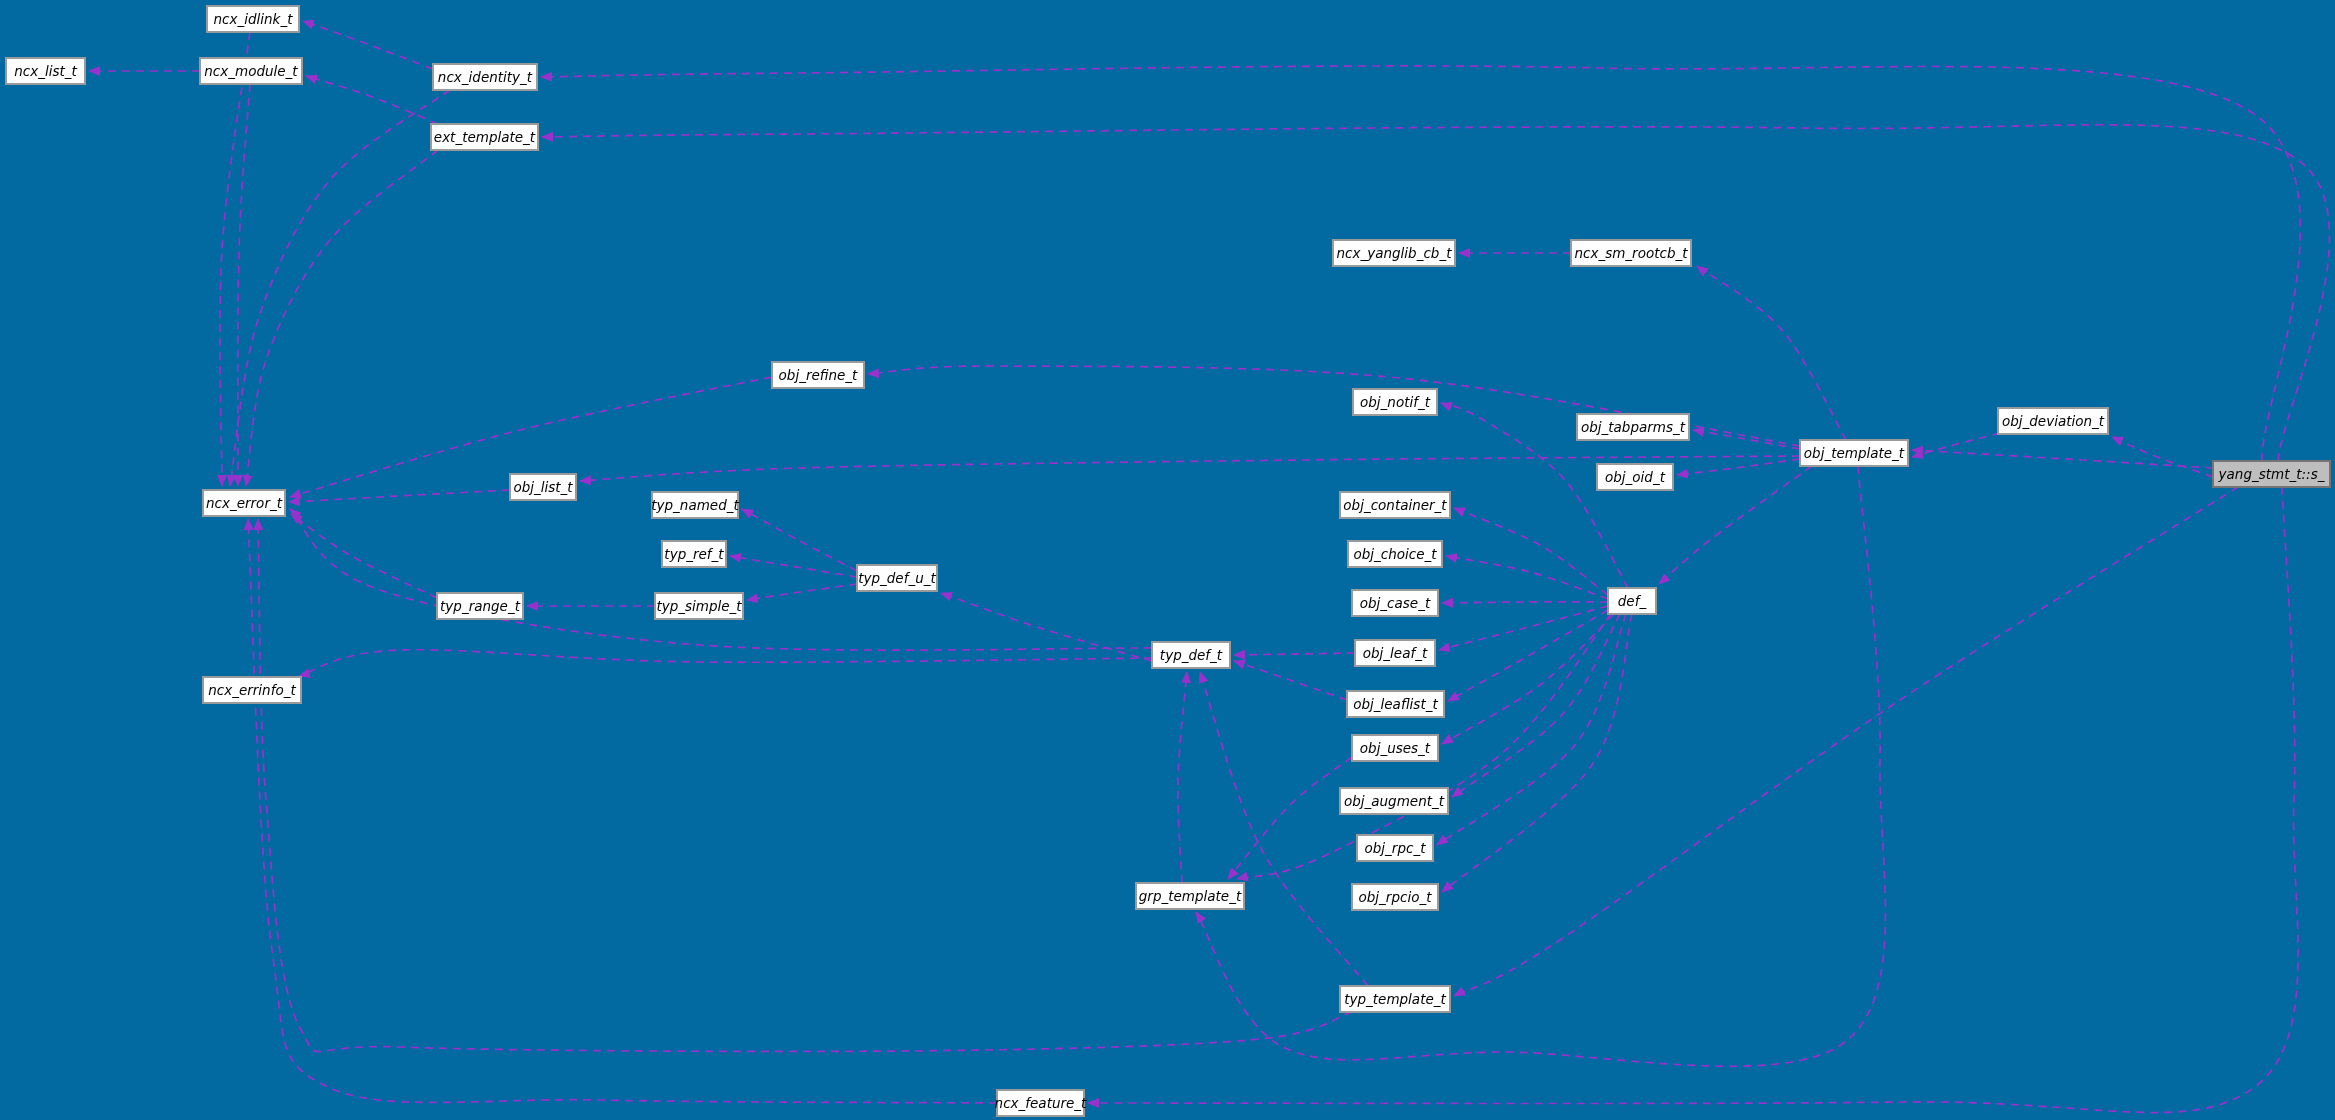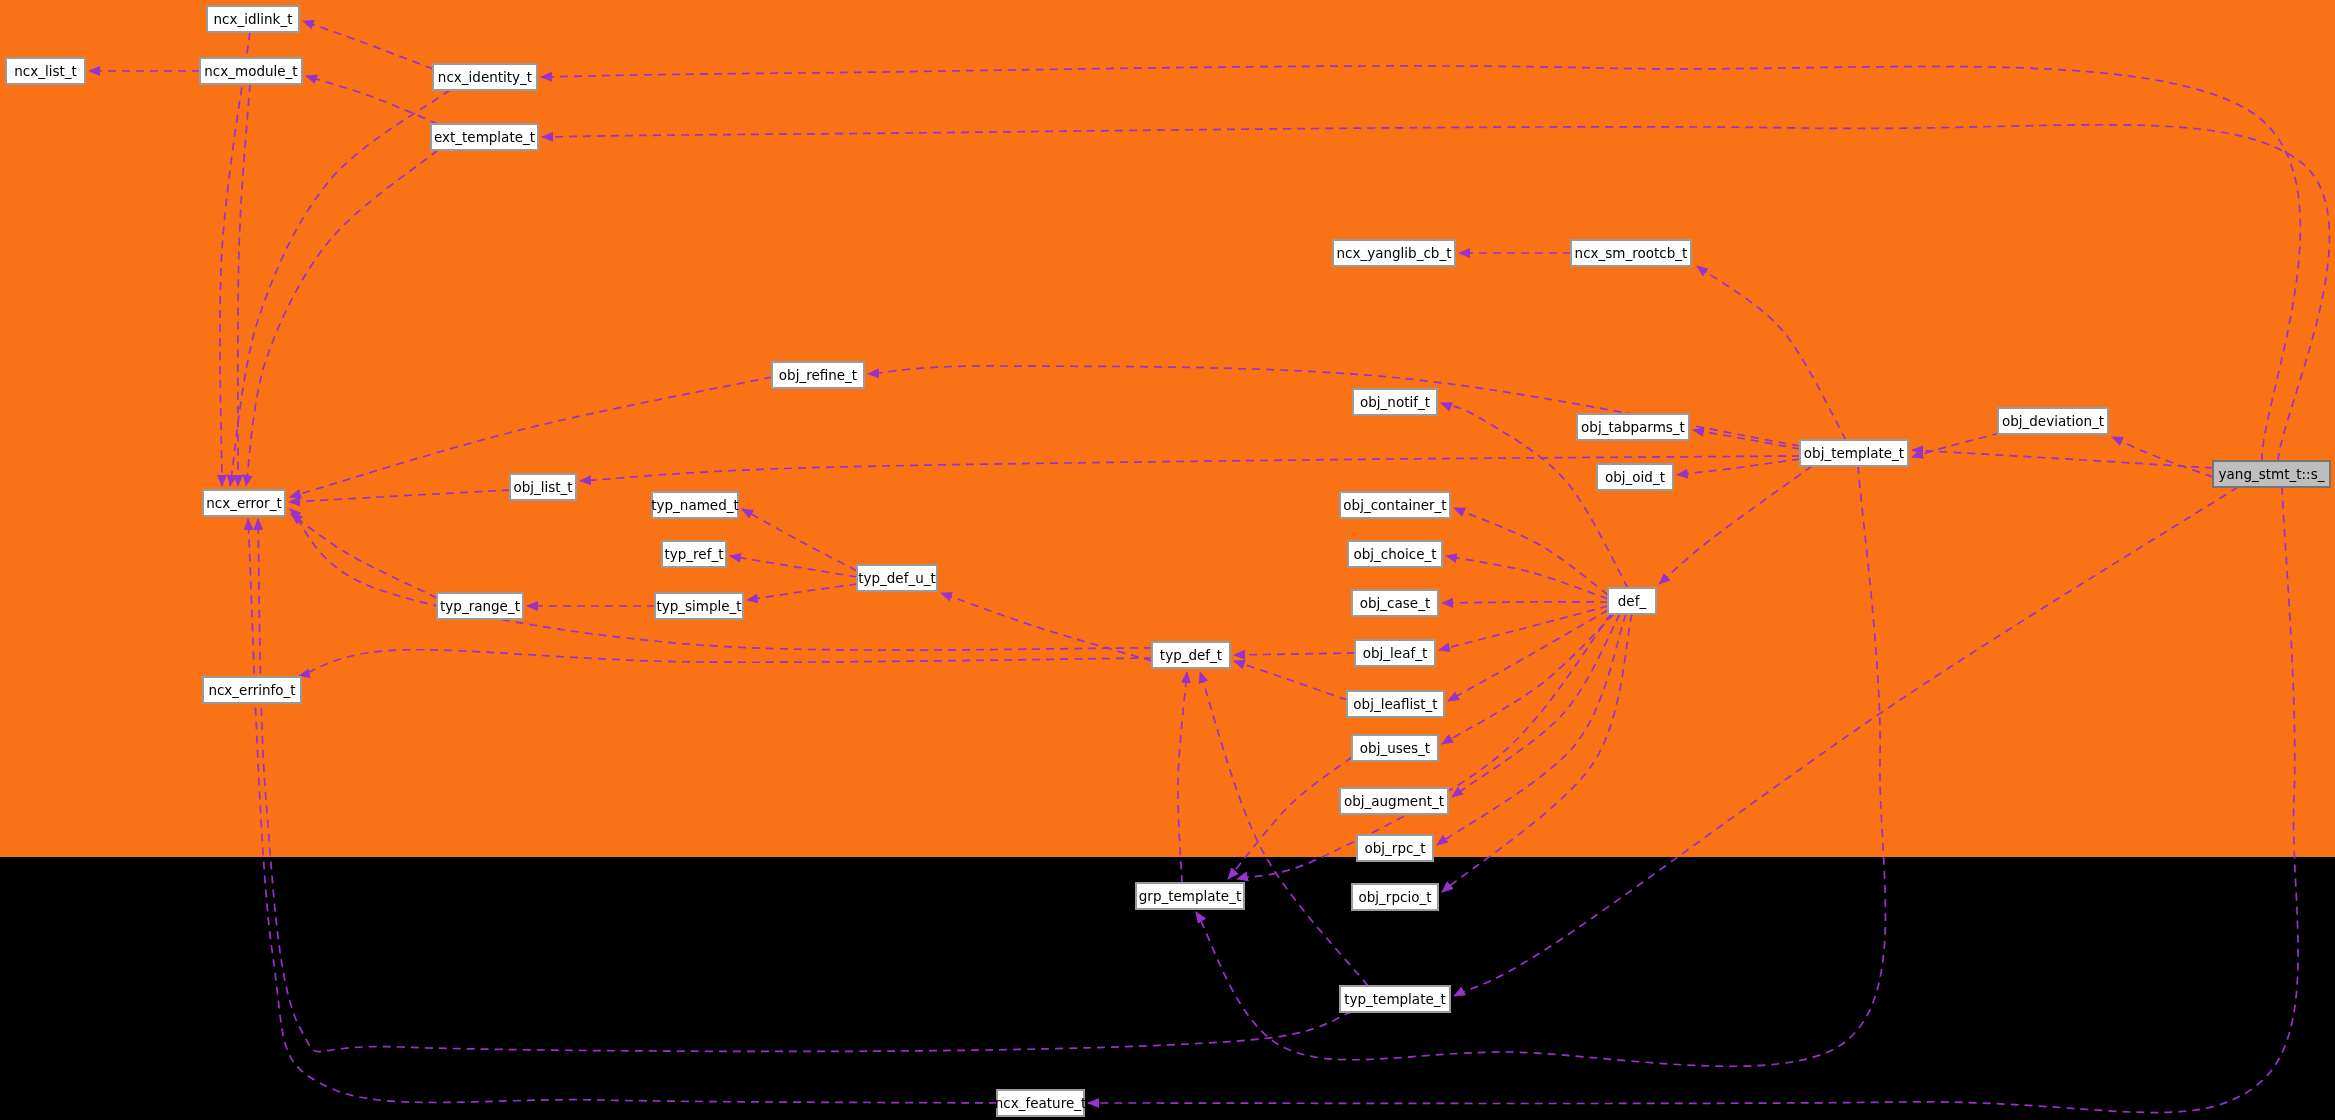--- a/index.html
+++ b/index.html
@@ -1,17 +1,17 @@
 <!DOCTYPE html>
 <html><head>
 <meta charset="utf-8">
 <style>
   html,body{margin:0;padding:0;background:#000;}
   body{width:2335px;height:1120px;overflow:hidden;font-family:"DejaVu Sans","Liberation Sans",sans-serif;}
-  #canvas{position:relative;width:2335px;height:857px;background:#f97316;}
+  #canvas{position:relative;width:2335px;height:1120px;background:#0369a1;font-style:italic;}
   svg{display:block;}
   .edge{fill:none;stroke-dasharray:8,6;stroke-width:1.7px;}
   .node-rect{stroke-width:2px;}
   .node-label{font-size:13.5px;fill:#000;text-anchor:middle;dominant-baseline:middle;}
   .node{cursor:pointer;}
 </style>
 </head>
 <body>
 
 <div id="canvas">

